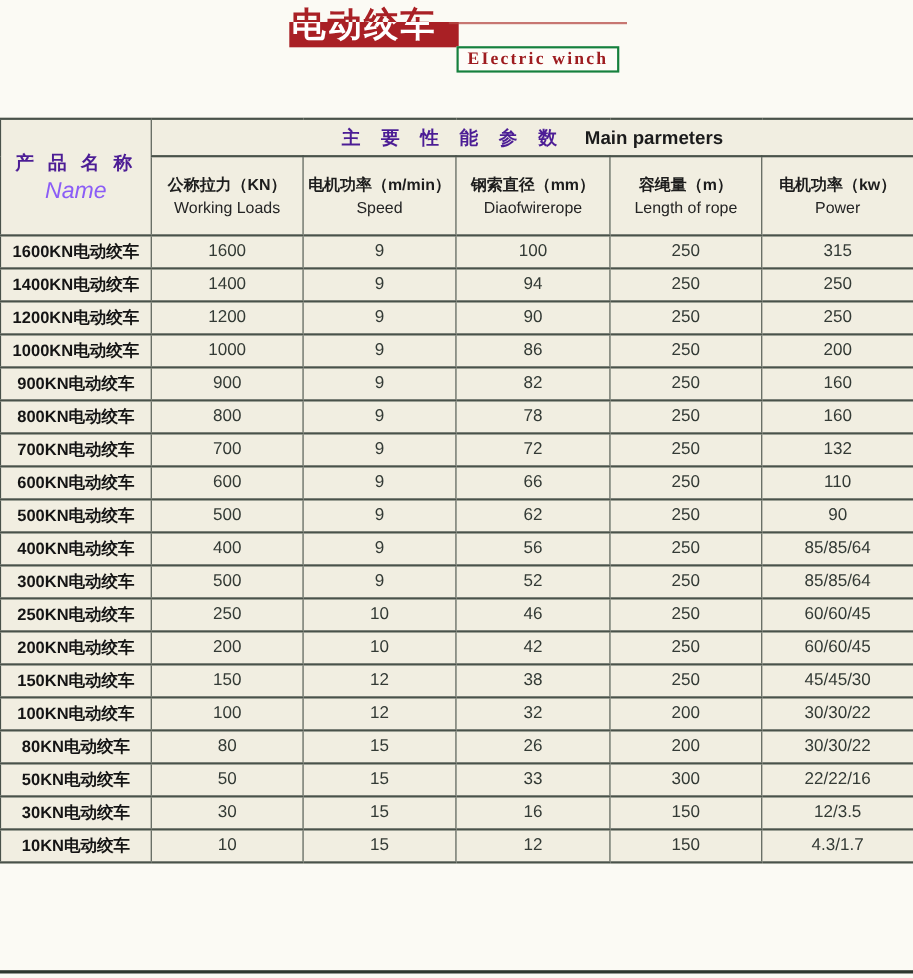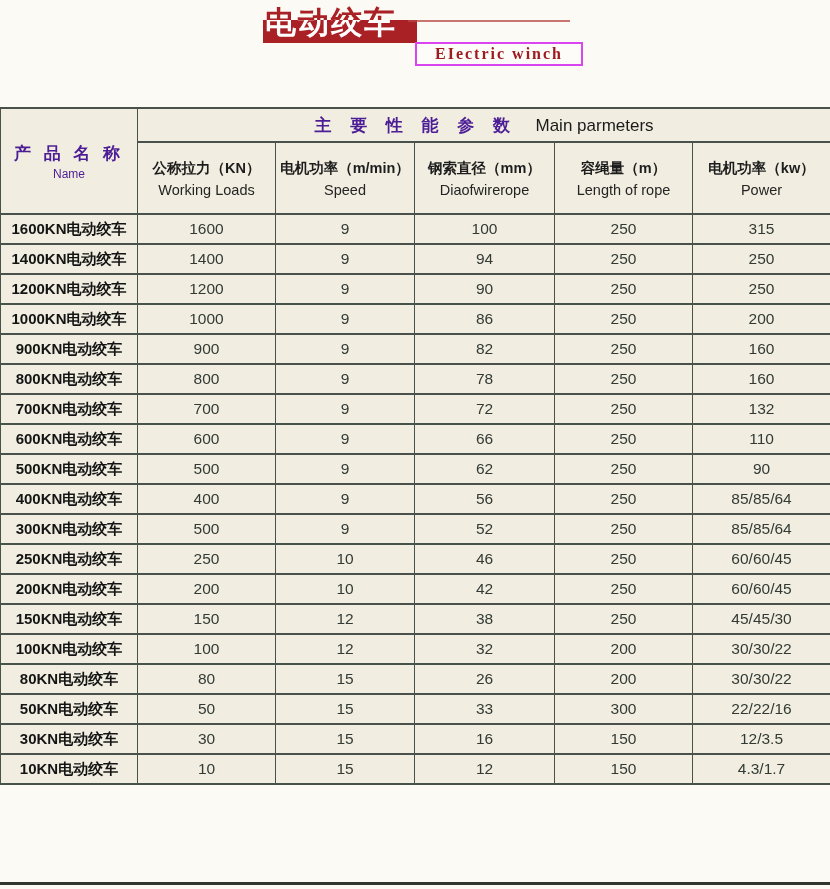--- a/index.html
+++ b/index.html
@@ -28,22 +28,22 @@
     position:absolute; left:265px; top:5px; color:#a92025;
   }
   .band-clip {
     position:absolute; left:263px; top:20px; width:154px; height:23px;
     overflow:hidden;
   }
   .band-clip .logo-text {
     position:absolute; left:2px; top:-15px; color:#ffffff;
   }
   .logo-en-box {
-    position:absolute; left:415px; top:42px; width:168px; height:24px;
-    border:2px solid #d946ef; background:#fdfcf8;
+    position:absolute; left:415px; top:42px; width:148px; height:24px;
+    border:2px solid #15803d; background:#fdfcf8;
     display:flex; align-items:center; justify-content:center;
   }
   .logo-en-box span {
     font-family:"Liberation Serif","DejaVu Serif",serif;
     font-weight:bold; font-size:16px; color:#9e1c20; letter-spacing:2px;
   }
   
   .tbl-wrap { position:absolute; left:0; top:107px; width:830px; }
   table {
     width:830px; table-layout:fixed; border-collapse:collapse;
@@ -55,23 +55,23 @@
     text-align:center; vertical-align:middle;
     overflow:hidden;
   }
   tr.h1 { height:34px; }
   tr.h2 { height:72px; }
   tr.data-row { height:30px; }
   .name-h .cn, .group-h .cn {
     font-size:17px; font-weight:bold; color:#4c1d95;
   }
   .name-h .cn { letter-spacing:4px; }
-  .name-h .en { font-size:12px; font-weight:normal; color:#4c1d95; margin-top:2px; }
+  .name-h .en { font-size:21px; font-weight:normal; color:#8b5cf6; margin-top:2px;font-style:italic; }
   .group-h .cn { letter-spacing:7px; }
-  .group-h .en { font-size:17px; letter-spacing:0; font-weight:normal; color:#1b1b1b; margin-left:14px; }
+  .group-h .en { font-size:17px; letter-spacing:0; font-weight:bold; color:#1b1b1b; margin-left:14px; }
   .sub-h .cn { font-size:14.5px; font-weight:bold; color:#1d1d1d;text-align:center; }
   .sub-h .en { font-size:14.5px; font-weight:normal; color:#242424; margin-top:4px; }
   .name-cell { font-size:15px; font-weight:bold; color:#141414; }
   .val-cell  { font-size:15.5px; color:#333a35; }
   .bottom-rule {
     position:absolute; left:0; top:882px; width:830px; height:3px;
     background:#2f372f;
   }
 </style>
 </head>

